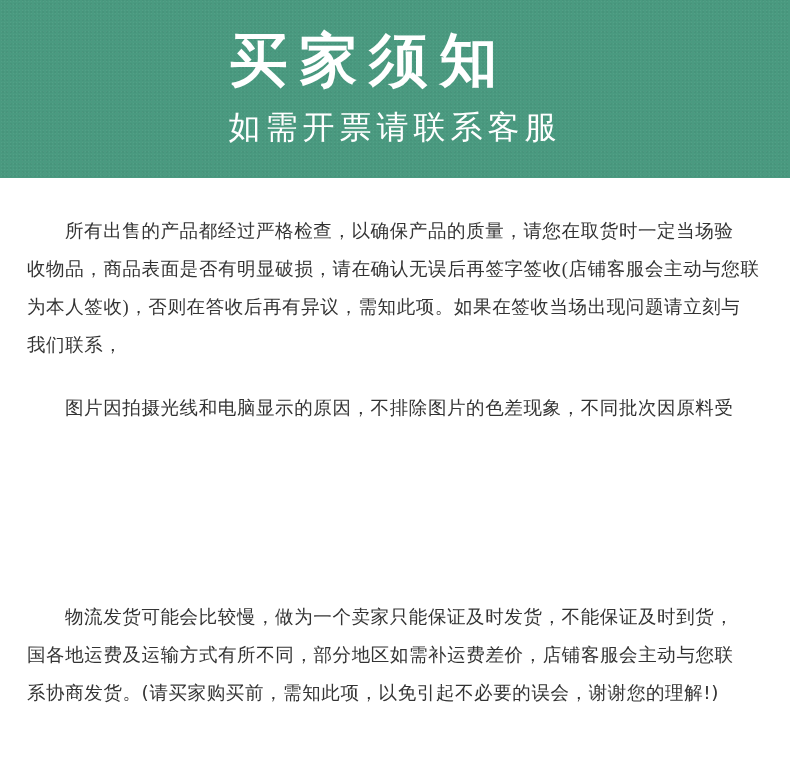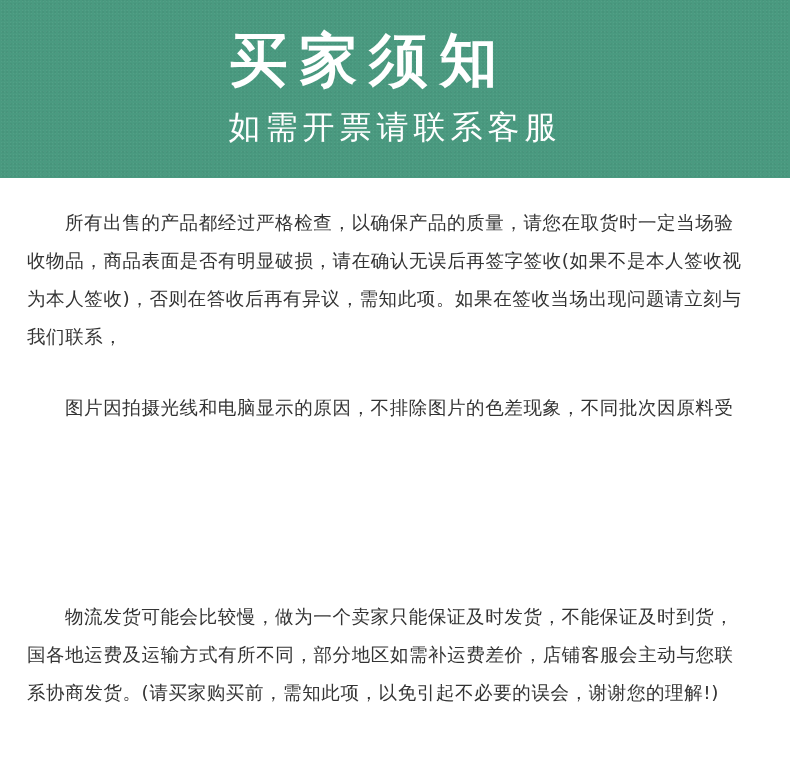--- a/index.html
+++ b/index.html
@@ -62,36 +62,36 @@
       margin-bottom: 38px;
     }
     .para .line {
       display: block;
       white-space: nowrap;
       letter-spacing: 0.6px;
     }
     .para .line.indent {
       padding-left: 38px;
     }
-    .para-1 { position: absolute; top: 4px; left: 0; }
+    .para-1 { position: absolute; top: 12px; left: 0; font-family: Liberation Serif, serif; }
     .para-2 { position: absolute; top: 189px; left: 0; }
     .para-3 { position: absolute; top: 371px; left: 0; margin-top: 27px; }
   </style>
 </head>
 <body>
 
 <div class="header">
   <div class="header-title">买家须知</div>
   <div class="header-subtitle">如需开票请联系客服</div>
 </div>
 
 <div class="content">
   <div class="para para-1">
     <span class="line indent">所有出售的产品都经过严格检查，以确保产品的质量，请您在取货时一定当场验</span>
-    <span class="line">收物品，商品表面是否有明显破损，请在确认无误后再签字签收(如果不是本人签收视</span>
+    <span class="line">收物品，商品表面是否有明显破损，请在确认无误后再签字签收(店铺客服会主动与您联</span>
     <span class="line">为本人签收)，否则在答收后再有异议，需知此项。如果在签收当场出现问题请立刻与</span>
     <span class="line">我们联系，</span>
   </div>
   <div class="para para-2">
     <span class="line indent">图片因拍摄光线和电脑显示的原因，不排除图片的色差现象，不同批次因原料受</span>
   </div>
   <div class="para para-3">
     <span class="line indent">物流发货可能会比较慢，做为一个卖家只能保证及时发货，不能保证及时到货，</span>
     <span class="line">国各地运费及运输方式有所不同，部分地区如需补运费差价，店铺客服会主动与您联</span>
     <span class="line">系协商发货。(请买家购买前，需知此项，以免引起不必要的误会，谢谢您的理解!)</span>

